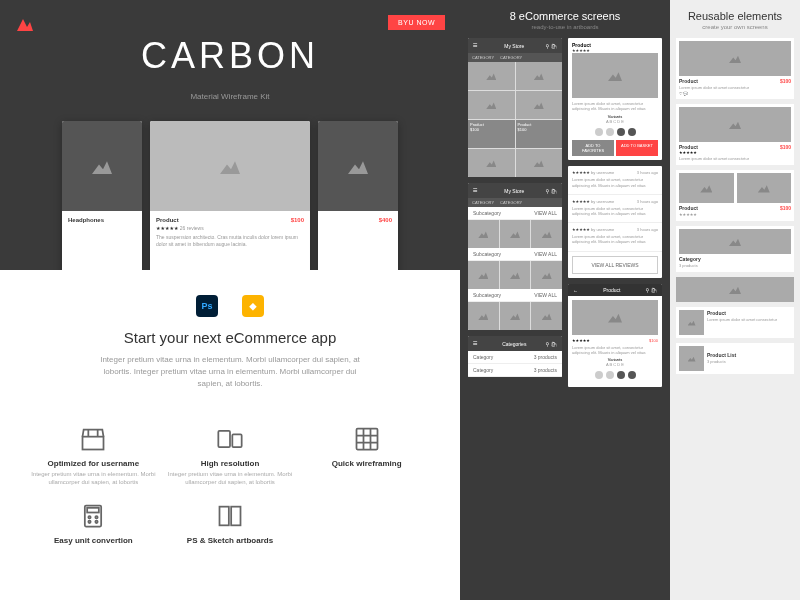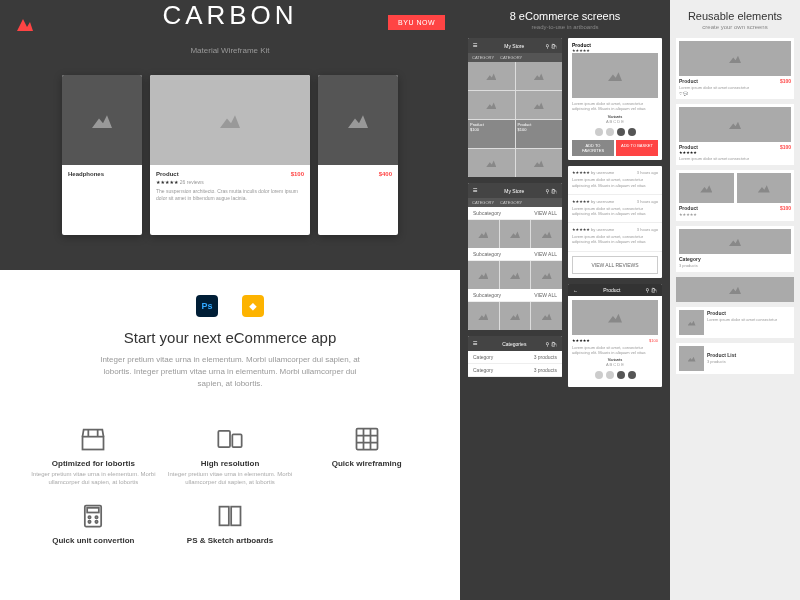--- a/index.html
+++ b/index.html
@@ -2,21 +2,21 @@
 <html><head>
 <meta charset="utf-8">
 <style>
 *{margin:0;padding:0;box-sizing:border-box;font-family:-apple-system,BlinkMacSystemFont,sans-serif}
 body{width:800px;height:600px;overflow:hidden;background:#f5f5f5;display:flex}
 .left-panel{width:460px;background:#fff}
 .hero{height:270px;background:#3a3a3a;position:relative;overflow:hidden}
 .logo{position:absolute;top:15px;left:15px;width:20px;height:20px}
 .logo svg{width:100%;height:100%}
 .buy-btn{position:absolute;top:15px;right:15px;background:#ff4444;color:#fff;font-size:7px;padding:4px 10px;letter-spacing:.5px}
-.hero-title{text-align:center;color:#fff;font-size:26px;letter-spacing:4px;font-weight:400}
+.hero-title{text-align:center;color:#fff;padding-top:35px;font-size:36px;letter-spacing:4px;font-weight:400}
 .hero-sub{text-align:center;color:#999;font-size:8px;margin-top:15px}
 .mockups{display:flex;justify-content:center;gap:8px;margin-top:20px;padding:0 20px}
 .mock{background:#fff;border-radius:2px;overflow:hidden;box-shadow:0 2px 8px rgba(0,0,0,.3)}
 .mock.side{width:80px;height:160px}
 .mock.center{width:160px;height:160px}
 .mock-img{background:#bbb;height:90px;display:flex;align-items:center;justify-content:center;position:relative}
 .mock-img.dark{background:#555}
 .img-ico{width:20px;height:16px;background:#999;clip-path:polygon(0 100%,35% 40%,55% 70%,75% 20%,100% 100%)}
 .mock-body{padding:6px;font-size:6px}
 .mock-name{font-weight:600;color:#333}
@@ -129,21 +129,21 @@
 
   <div class="features">
     <div class="feat">
       <div class="feat-ico">
           <svg viewBox="0 0 24 24">
             <rect x="3" y="10" width="18" height="11"></rect>
             <path d="M3 10 L4 4 L20 4 L21 10"></path>
             <path d="M8 4 L8 10 M16 4 L16 10"></path>
           </svg>
         </div>
-      <h3>Optimized for lobortis</h3>
+      <h3>Optimized for username</h3>
       <p>Integer pretium vitae urna in elementum. Morbi ullamcorper dui sapien, at lobortis</p>
     </div>
     <div class="feat">
       <div class="feat-ico">
           <svg viewBox="0 0 24 24">
             <rect x="2" y="5" width="10" height="14" rx="1"></rect>
             <rect x="14" y="8" width="8" height="11" rx="1"></rect>
           </svg>
         </div>
       <h3>High resolution</h3>
@@ -162,21 +162,21 @@
       <div class="feat-ico">
           <svg viewBox="0 0 24 24">
             <rect x="5" y="3" width="14" height="18" rx="1"></rect>
             <rect x="7" y="5" width="10" height="4"></rect>
             <circle cx="9" cy="13" r="1"></circle>
             <circle cx="15" cy="13" r="1"></circle>
             <circle cx="9" cy="17" r="1"></circle>
             <circle cx="15" cy="17" r="1"></circle>
           </svg>
         </div>
-      <h3>Quick unit convertion</h3>
+      <h3>Easy unit convertion</h3>
     </div>
     <div class="feat">
       <div class="feat-ico">
           <svg viewBox="0 0 24 24">
             <rect x="3" y="4" width="8" height="16"></rect>
             <rect x="13" y="4" width="8" height="16"></rect>
           </svg>
         </div>
       <h3>PS &amp; Sketch artboards</h3>
     </div>

